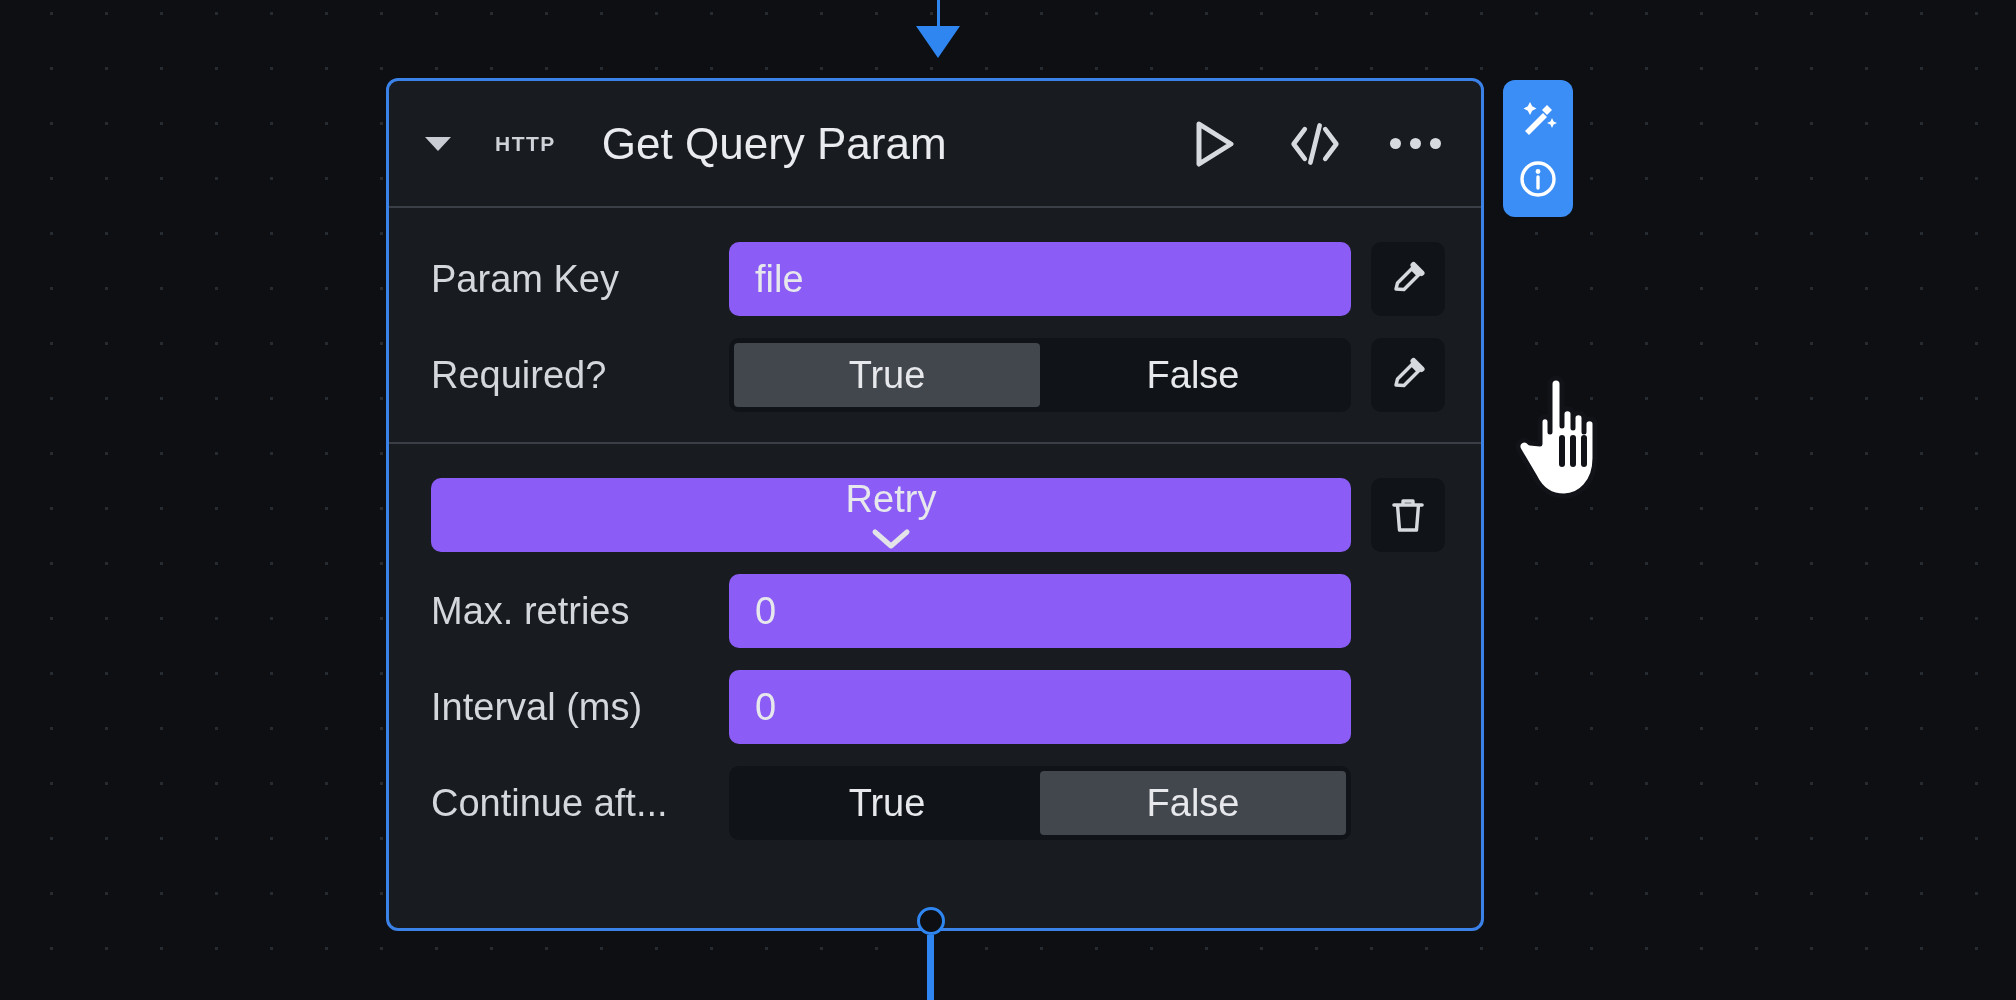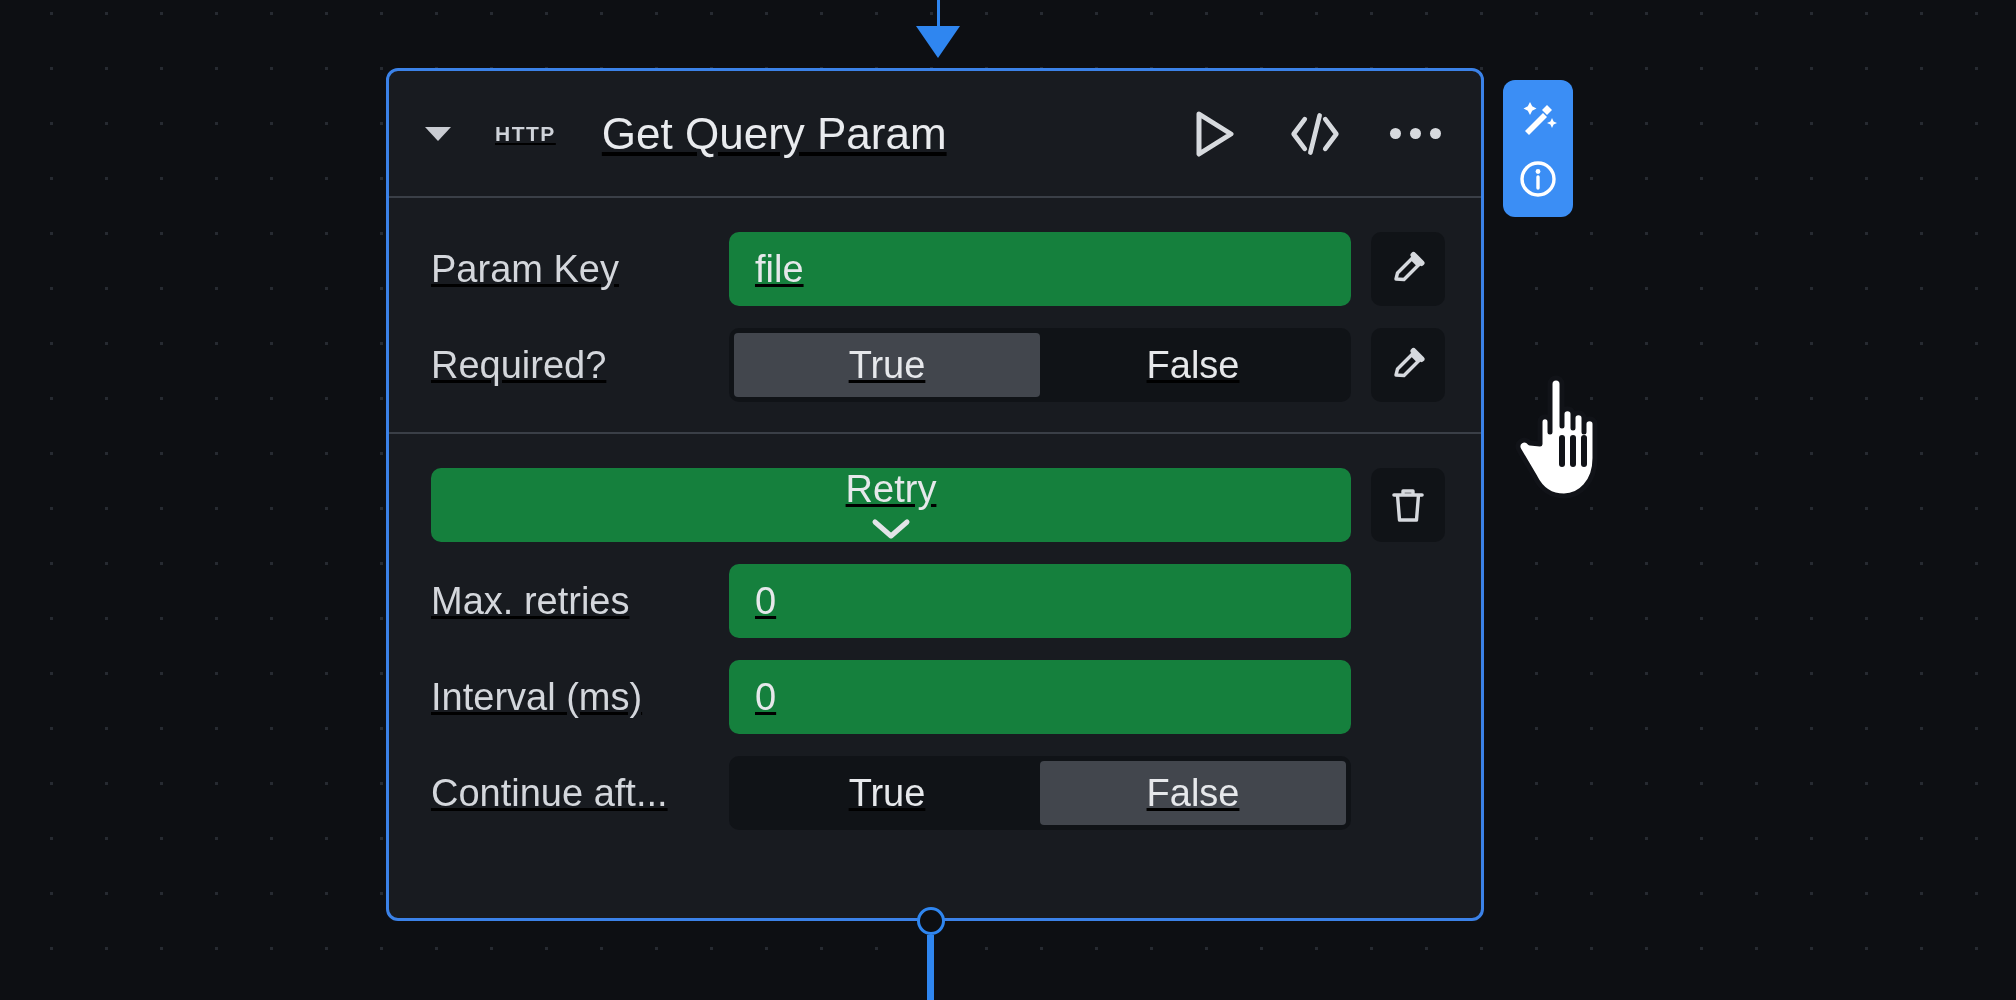--- a/index.html
+++ b/index.html
@@ -46,27 +46,26 @@
   .edge-line-bottom {
     position: absolute;
     left: 927px; top: 935px;
     width: 7px; height: 70px;
     background: #2f86f0;
   }
 
   
   .node {
     position: absolute;
-    left: 386px; top: 68px;
+    left: 386px; top: 78px;
     width: 1098px; height: 853px;
     background: #181b20;
     border: 3px solid #3b82e8;
     border-radius: 12px;
     overflow: hidden;
-    text-decoration: underline;
   }
 
   .node-header {
     height: 127px;
     display: flex;
     align-items: center;
     padding: 0 28px 0 36px;
     border-bottom: 2px solid #3a3f47;
   }
   .collapse-caret {
@@ -123,21 +122,21 @@
     color: #d4d7dc;
     width: 298px;
     flex-shrink: 0;
     white-space: nowrap;
     overflow: hidden;
   }
 
   .field {
     flex: 1;
     height: 74px;
-    background: #15803d;
+    background: #8b5cf6;
     border-radius: 10px;
     display: flex;
     align-items: center;
     padding: 0 26px;
     font-size: 38px;
     color: #e6e8eb;
     cursor: text;
   }
   .field.select { cursor: pointer; justify-content: space-between; flex-direction: column; }
 

